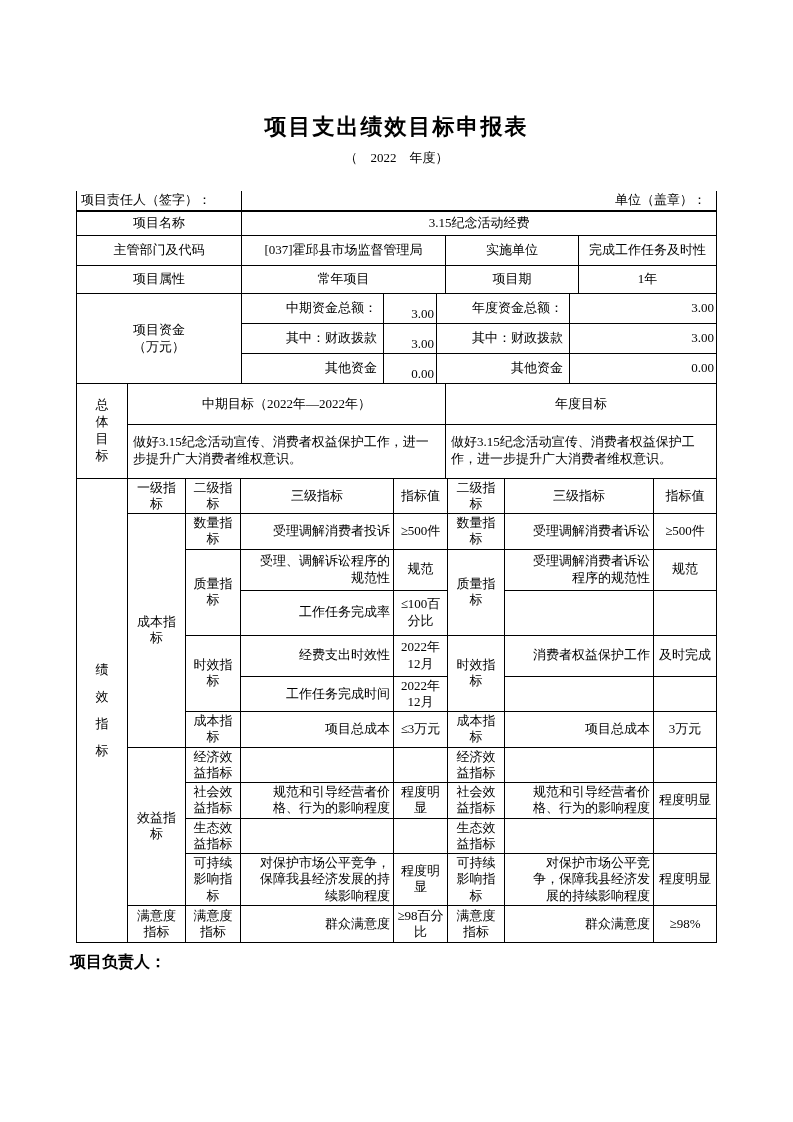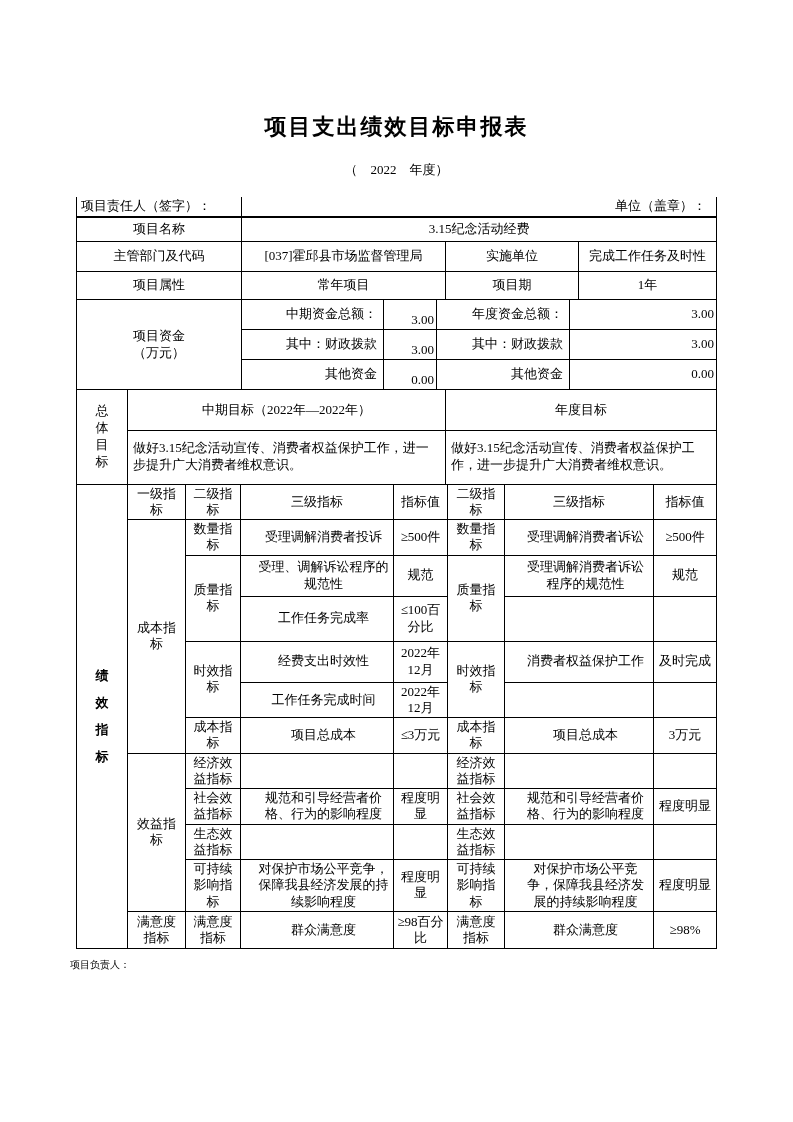--- a/index.html
+++ b/index.html
@@ -5,46 +5,46 @@
   html,body{margin:0;padding:0;}
   body{
     width:793px;height:1122px;background:#ffffff;color:#000;
     font-family:"Liberation Serif","DejaVu Serif",serif;
     position:relative;overflow:hidden;
   }
   .title{
     text-align:center;font-size:22px;font-weight:bold;
     margin:112px 0 0 0;letter-spacing:2px;
   }
-  .subtitle{text-align:center;font-size:13px;margin-top:19px;}
+  .subtitle{text-align:center;font-size:13px;margin-top:7px;}
   table{
     width:640px;margin-left:76px;border-collapse:collapse;table-layout:fixed;
     font-size:13px;
   }
   table + table{margin-top:-1px;}
   td{
     border:1px solid #000;text-align:center;vertical-align:middle;
     padding:1px 3px;line-height:1.25;overflow:hidden;word-break:break-word;
   }
-  .t0{margin-top:18px;}
+  .t0{margin-top:24px;}
   .t0 td{border-top:none;border-bottom-width:2px;}
   .t0 .lcell{text-align:left;padding-left:4px;}
   .t0 .rcell{text-align:right;padding-right:10px;}
   .fr{text-align:right;padding-right:6px;}       
   .fv{text-align:right;vertical-align:bottom;padding-right:2px;} 
   .fvr{text-align:right;padding-right:2px;}      
-  .tl{text-align:center;padding-left:16px;}         
+  .tl{text-align:right;padding-left:16px;}         
   .goal{text-align:left;vertical-align:middle;padding:2px 5px;line-height:1.3;}
   .vlabel{
     width:15px;margin:12px auto;word-break:break-all;
     line-height:1.3;text-align:center;
   }
-  .vlabel.spread{line-height:2.1;font-weight:bold;}
+  .vlabel.spread{line-height:2.1;}
   .footer{
-    margin:9px 0 0 70px;font-size:10px;
+    margin:9px 0 0 70px;font-size:16px;font-weight:bold;
   }
 </style>
 </head>
 <body>
 
 <div class="title">项目支出绩效目标申报表</div>
 <div class="subtitle">（　2022　年度）</div>
 
 <table class="t0">
   <colgroup>

